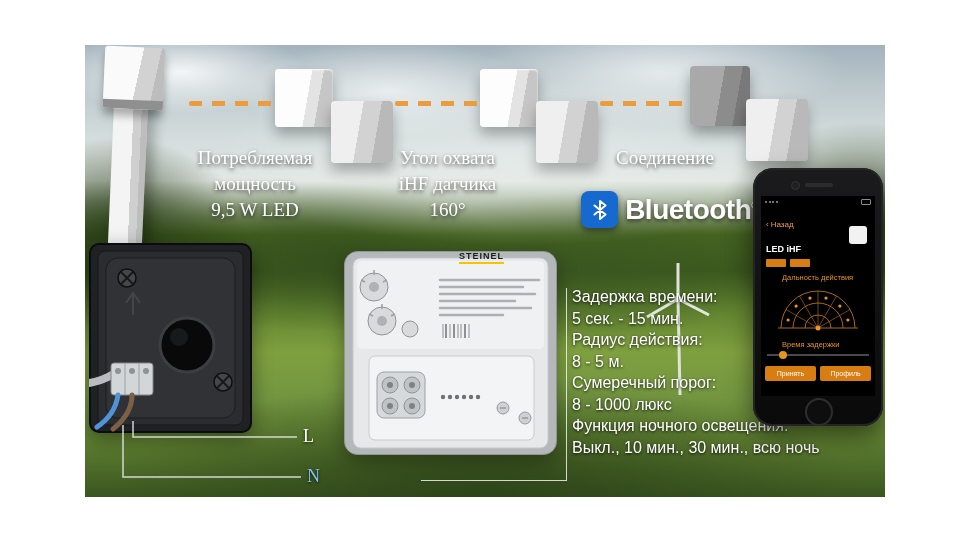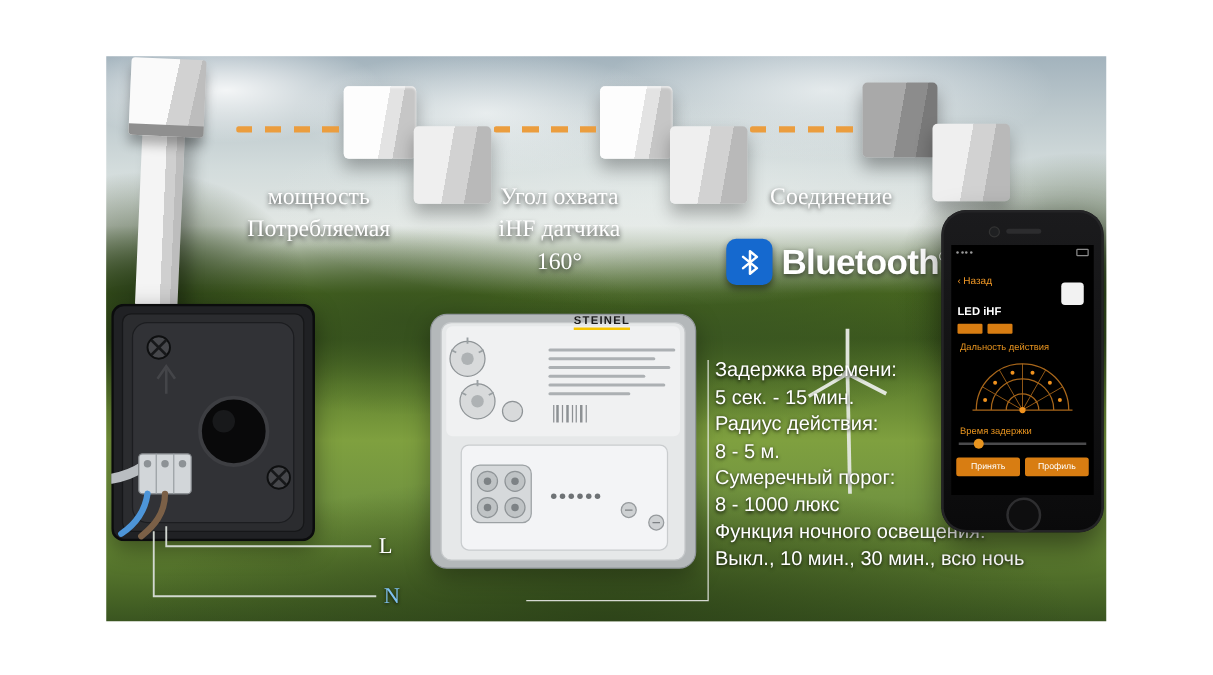--- a/index.html
+++ b/index.html
@@ -96,21 +96,21 @@
   .status .dots{display:flex;gap:1.5px;}
   .status .dots i{width:2px;height:2px;border-radius:50%;background:#9a9a9a;display:block;}
   .status .batt{width:8px;height:4px;border:1px solid #8a8a8a;border-radius:1px;}
   .back-row{position:absolute;left:5px;top:24px;color:#f49a26;font-size:8px;display:flex;gap:2px;
      align-items:center;cursor:default;}
   .thumb{position:absolute;right:8px;top:30px;width:18px;height:18px;background:#f2f2f2;
      border-radius:3px;box-shadow:0 1px 2px rgba(0,0,0,.6);}
   .app-title{position:absolute;left:5px;top:48px;color:#fff;font-size:9px;font-weight:bold;}
   .tabs{position:absolute;left:5px;top:63px;display:flex;gap:4px;}
   .tabs i{width:20px;height:8px;background:#d87d12;border-radius:1px;display:block;}
-  .sect{position:absolute;left:7px;color:#e8941f;font-size:7.5px;}
+  .sect{position:absolute;left:21px;color:#e8941f;font-size:7.5px;}
   .s-range{top:77px;}
   .s-delay{top:144px;}
   .polar{position:absolute;left:7px;top:86px;width:100px;height:54px;}
   .slider{position:absolute;left:6px;top:158px;width:102px;height:2px;background:#4a4a4c;}
   .slider .knob{position:absolute;left:12px;top:-3px;width:8px;height:8px;border-radius:50%;background:#e8941f;}
   .btns{position:absolute;left:4px;top:170px;width:106px;display:flex;gap:4px;}
   .pbtn{flex:1;height:15px;background:#d87d12;border-radius:2px;color:#fff;font-size:7px;
      display:flex;align-items:center;justify-content:center;}
   .home{position:absolute;left:52px;top:230px;width:24px;height:24px;border-radius:50%;
      background:#0e0e0f;border:2px solid #2e2e30;}
@@ -139,22 +139,23 @@
     <div class="cube light c2a"></div>
     <div class="cube shade c2b"></div>
     <div class="cube dark c3a"></div>
     <div class="cube shade c3b"></div>
 
     <div class="dash d1"></div>
     <div class="dash d2"></div>
     <div class="dash d3"></div>
 
     <div class="feature f-power">
+      <div>Потребляемая</div>
       <div>мощность</div>
-      <div>Потребляемая</div>
+      <div>9,5 W LED</div>
     </div>
     <div class="feature f-angle">
       <div>Угол охвата</div>
       <div>iHF датчика</div>
       <div>160°</div>
     </div>
     <div class="feature f-connect">
       <div>Соединение</div>
     </div>
     <div class="bt-row">

